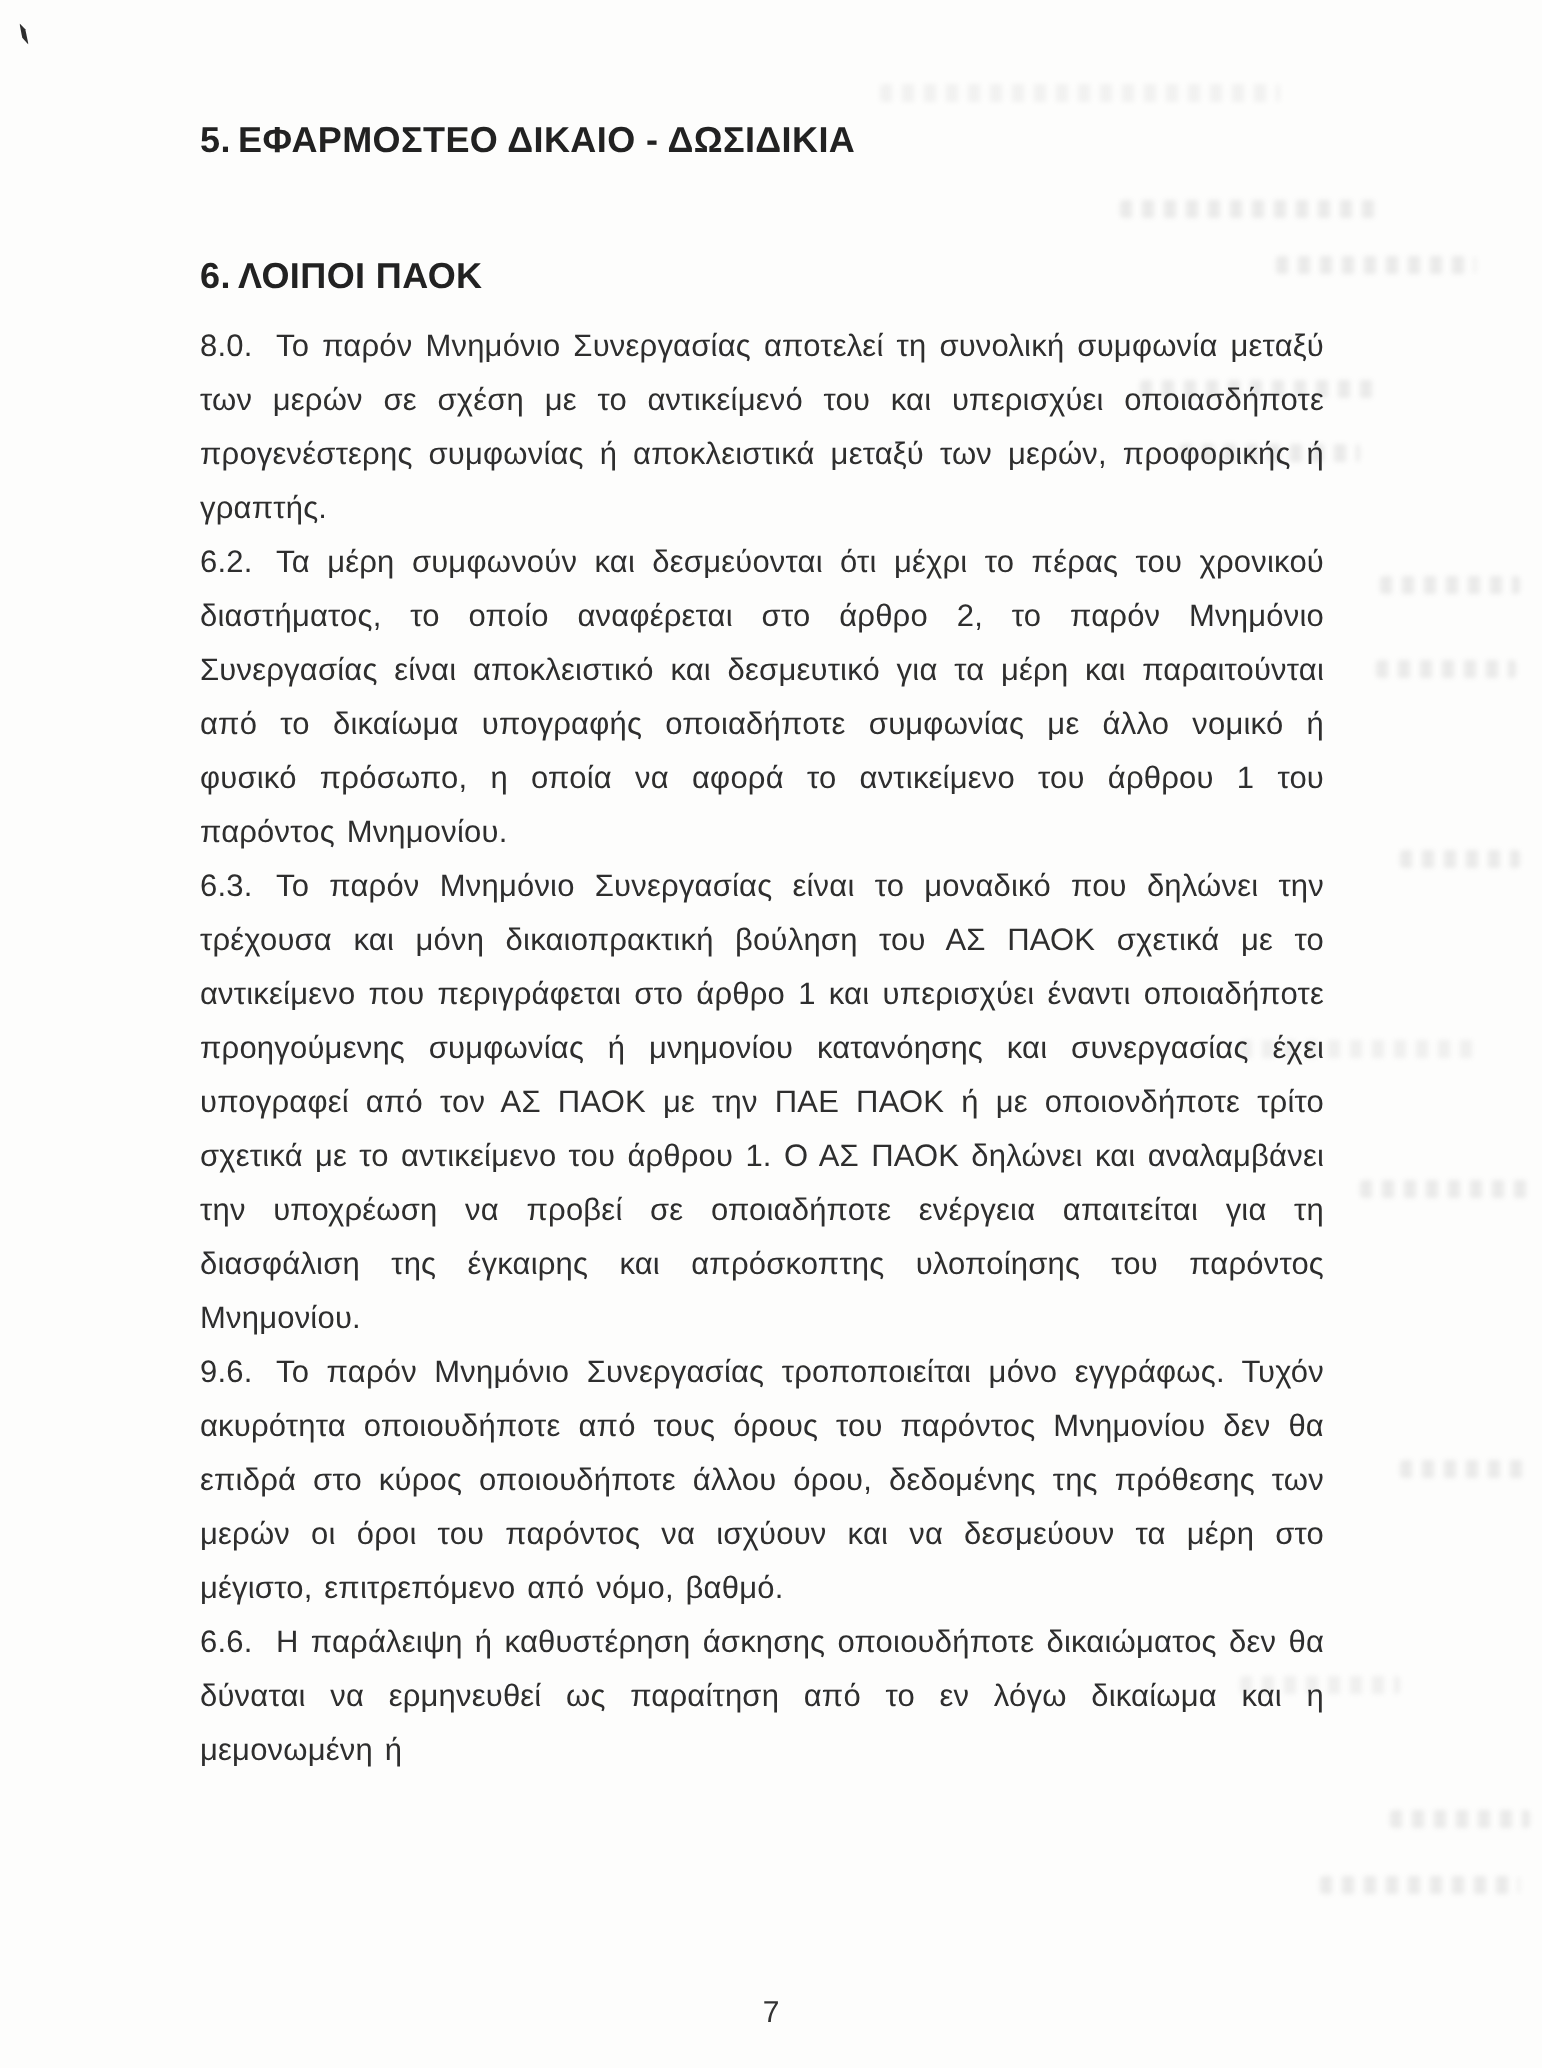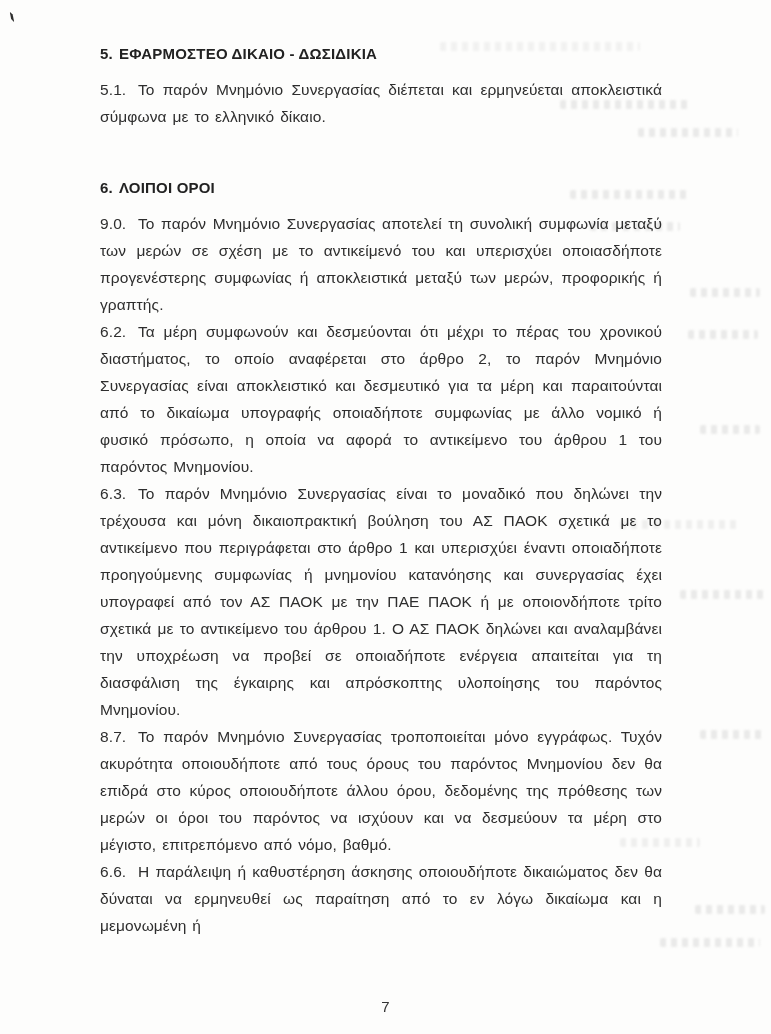--- a/index.html
+++ b/index.html
@@ -16,24 +16,24 @@
     overflow: hidden;
     color: #2b2b2b;
   }
   .content {
     position: absolute;
     left: 100px;
     top: 44px;
     width: 562px;
   }
   h2.section-heading {
-    font-size: 15px;
+    font-size: 18px;
     font-weight: bold;
     color: #222;
-    margin: 0 0 12px 0;
+    margin: 16px 0 12px 0;
     line-height: 20px;
     letter-spacing: 0.2px;
   }
   h2.section-heading.second {
     margin-top: 48px;
   }
   .hnum {
     display: inline-block;
     width: 19px;
   }
@@ -101,43 +101,40 @@
   <div class="ghost" style="top:838px; left:620px; width:80px; opacity:0.12;"></div>
   <div class="ghost" style="top:905px; left:695px; width:70px;"></div>
   <div class="ghost" style="top:938px; left:660px; width:100px;"></div>
 
   <div class="content">
 
     <h2 class="section-heading">
       <span class="hnum">5.</span><span>ΕΦΑΡΜΟΣΤΕΟ ΔΙΚΑΙΟ - ΔΩΣΙΔΙΚΙΑ</span>
     </h2>
 
-    <p class="clause">
-      <span class="pnum">5.1.</span><span>Το παρόν Μνημόνιο Συνεργασίας διέπεται και ερμηνεύεται αποκλειστικά σύμφωνα με το ελληνικό δίκαιο.</span>
-    </p>
 
 
     <h2 class="section-heading second">
-      <span class="hnum">6.</span><span>ΛΟΙΠΟΙ ΟΡΟΙ</span>
+      <span class="hnum">6.</span><span>ΛΟΙΠΟΙ ΠΑΟΚ</span>
     </h2>
 
     <p class="clause">
-      <span class="pnum">9.0.</span><span>Το παρόν Μνημόνιο Συνεργασίας αποτελεί τη συνολική συμφωνία μεταξύ των μερών σε σχέση με το αντικείμενό του και υπερισχύει οποιασδήποτε προγενέστερης συμφωνίας ή αποκλειστικά μεταξύ των μερών, προφορικής ή γραπτής.</span>
+      <span class="pnum">8.0.</span><span>Το παρόν Μνημόνιο Συνεργασίας αποτελεί τη συνολική συμφωνία μεταξύ των μερών σε σχέση με το αντικείμενό του και υπερισχύει οποιασδήποτε προγενέστερης συμφωνίας ή αποκλειστικά μεταξύ των μερών, προφορικής ή γραπτής.</span>
     </p>
 
     <p class="clause">
       <span class="pnum">6.2.</span><span>Τα μέρη συμφωνούν και δεσμεύονται ότι μέχρι το πέρας του χρονικού διαστήματος, το οποίο αναφέρεται στο άρθρο 2, το παρόν Μνημόνιο Συνεργασίας είναι αποκλειστικό και δεσμευτικό για τα μέρη και παραιτούνται από το δικαίωμα υπογραφής οποιαδήποτε συμφωνίας με άλλο νομικό ή φυσικό πρόσωπο, η οποία να αφορά το αντικείμενο του άρθρου 1 του παρόντος Μνημονίου.</span>
     </p>
 
     <p class="clause">
       <span class="pnum">6.3.</span><span>Το παρόν Μνημόνιο Συνεργασίας είναι το μοναδικό που δηλώνει την τρέχουσα και μόνη δικαιοπρακτική βούληση του ΑΣ ΠΑΟΚ σχετικά με το αντικείμενο που περιγράφεται στο άρθρο 1 και υπερισχύει έναντι οποιαδήποτε προηγούμενης συμφωνίας ή μνημονίου κατανόησης και συνεργασίας έχει υπογραφεί από τον ΑΣ ΠΑΟΚ με την ΠΑΕ ΠΑΟΚ ή με οποιονδήποτε τρίτο σχετικά με το αντικείμενο του άρθρου 1. Ο ΑΣ ΠΑΟΚ δηλώνει και αναλαμβάνει την υποχρέωση να προβεί σε οποιαδήποτε ενέργεια απαιτείται για τη διασφάλιση της έγκαιρης και απρόσκοπτης υλοποίησης του παρόντος Μνημονίου.</span>
     </p>
 
     <p class="clause">
-      <span class="pnum">8.7.</span><span>Το παρόν Μνημόνιο Συνεργασίας τροποποιείται μόνο εγγράφως. Τυχόν ακυρότητα οποιουδήποτε από τους όρους του παρόντος Μνημονίου δεν θα επιδρά στο κύρος οποιουδήποτε άλλου όρου, δεδομένης της πρόθεσης των μερών οι όροι του παρόντος να ισχύουν και να δεσμεύουν τα μέρη στο μέγιστο, επιτρεπόμενο από νόμο, βαθμό.</span>
+      <span class="pnum">9.6.</span><span>Το παρόν Μνημόνιο Συνεργασίας τροποποιείται μόνο εγγράφως. Τυχόν ακυρότητα οποιουδήποτε από τους όρους του παρόντος Μνημονίου δεν θα επιδρά στο κύρος οποιουδήποτε άλλου όρου, δεδομένης της πρόθεσης των μερών οι όροι του παρόντος να ισχύουν και να δεσμεύουν τα μέρη στο μέγιστο, επιτρεπόμενο από νόμο, βαθμό.</span>
     </p>
 
 
     <p class="clause">
       <span class="pnum">6.6.</span><span>Η παράλειψη ή καθυστέρηση άσκησης οποιουδήποτε δικαιώματος δεν θα δύναται να ερμηνευθεί ως παραίτηση από το εν λόγω δικαίωμα και η μεμονωμένη ή</span>
     </p>
 
   </div>
 
   <div class="page-number">7</div>

